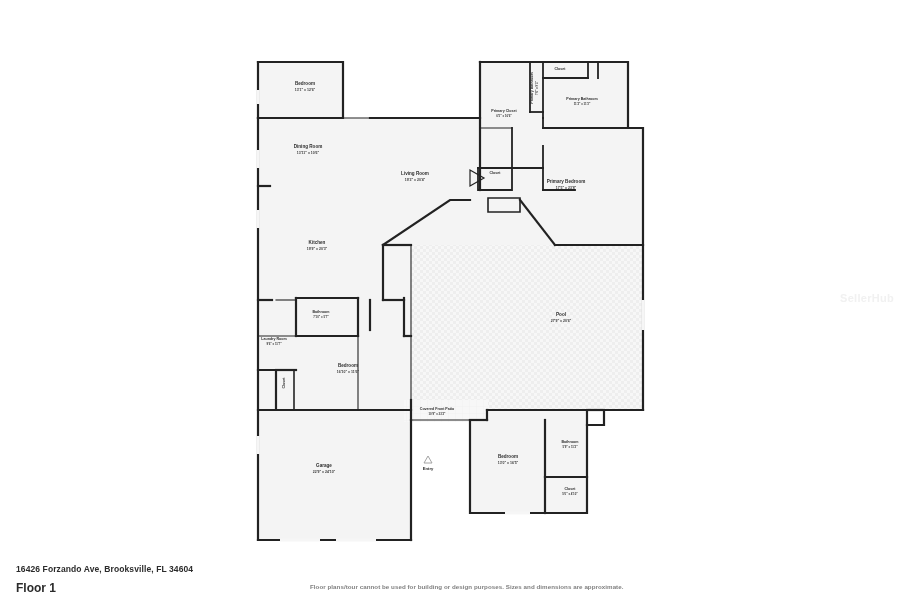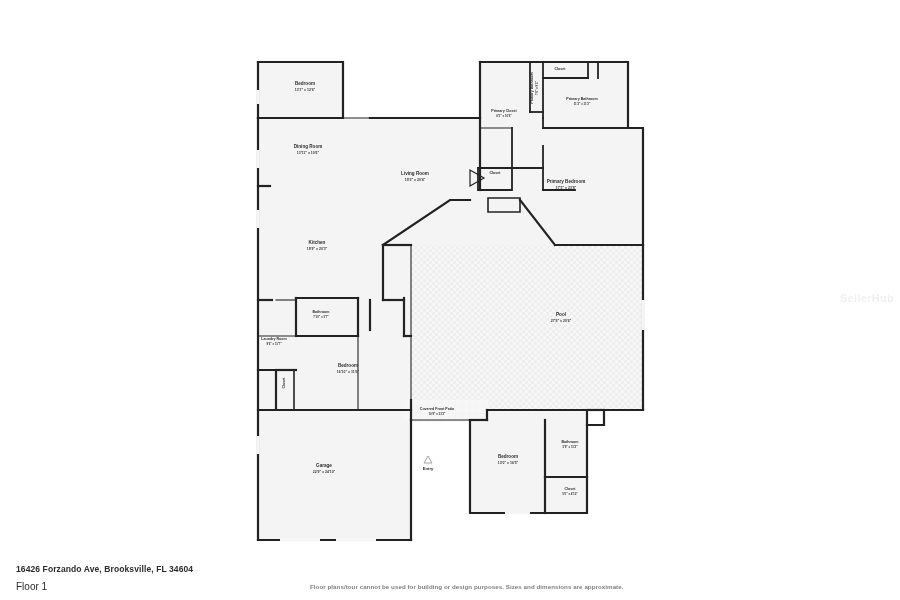--- a/index.html
+++ b/index.html
@@ -39,22 +39,22 @@
     top: 10px;
     font-size: 8.5px;
     font-weight: bold;
     color: #2b2b2b;
     letter-spacing: 0.1px;
   }
   .footer-floor {
     position: absolute;
     left: 16px;
     top: 27px;
-    font-size: 10px;
-    font-weight: normal;
+    font-size: 12px;
+    font-weight: bold;
     color: #2b2b2b;
   }
   .footer-disclaimer {
     position: absolute;
     left: 310px;
     top: 29px;
     font-size: 6.2px;
     font-weight: bold;
     color: #808080;
     letter-spacing: 0.05px;

